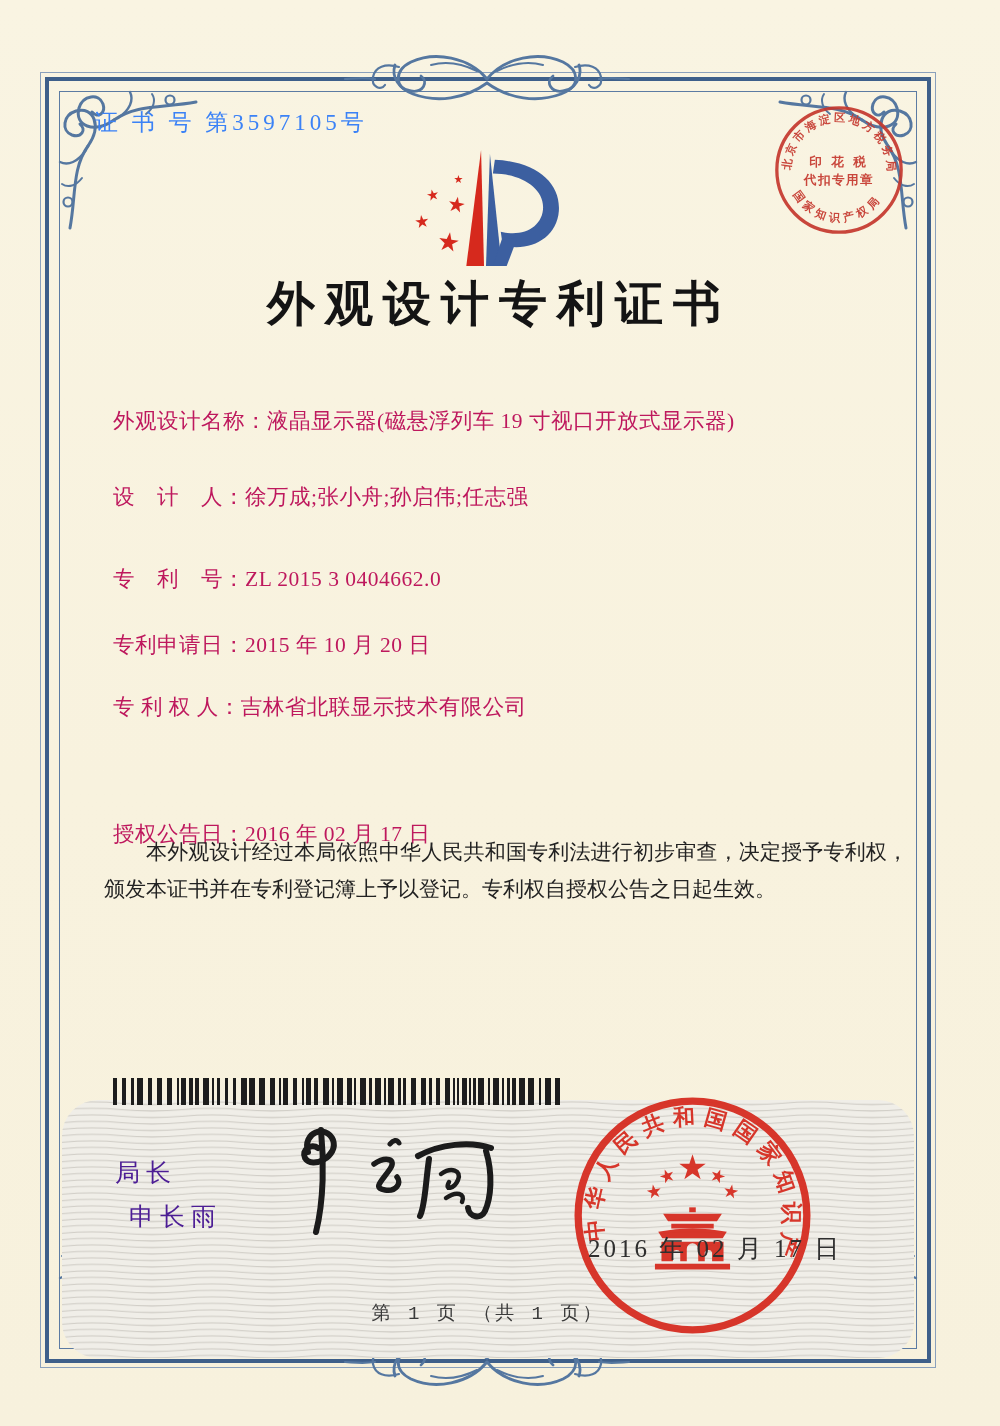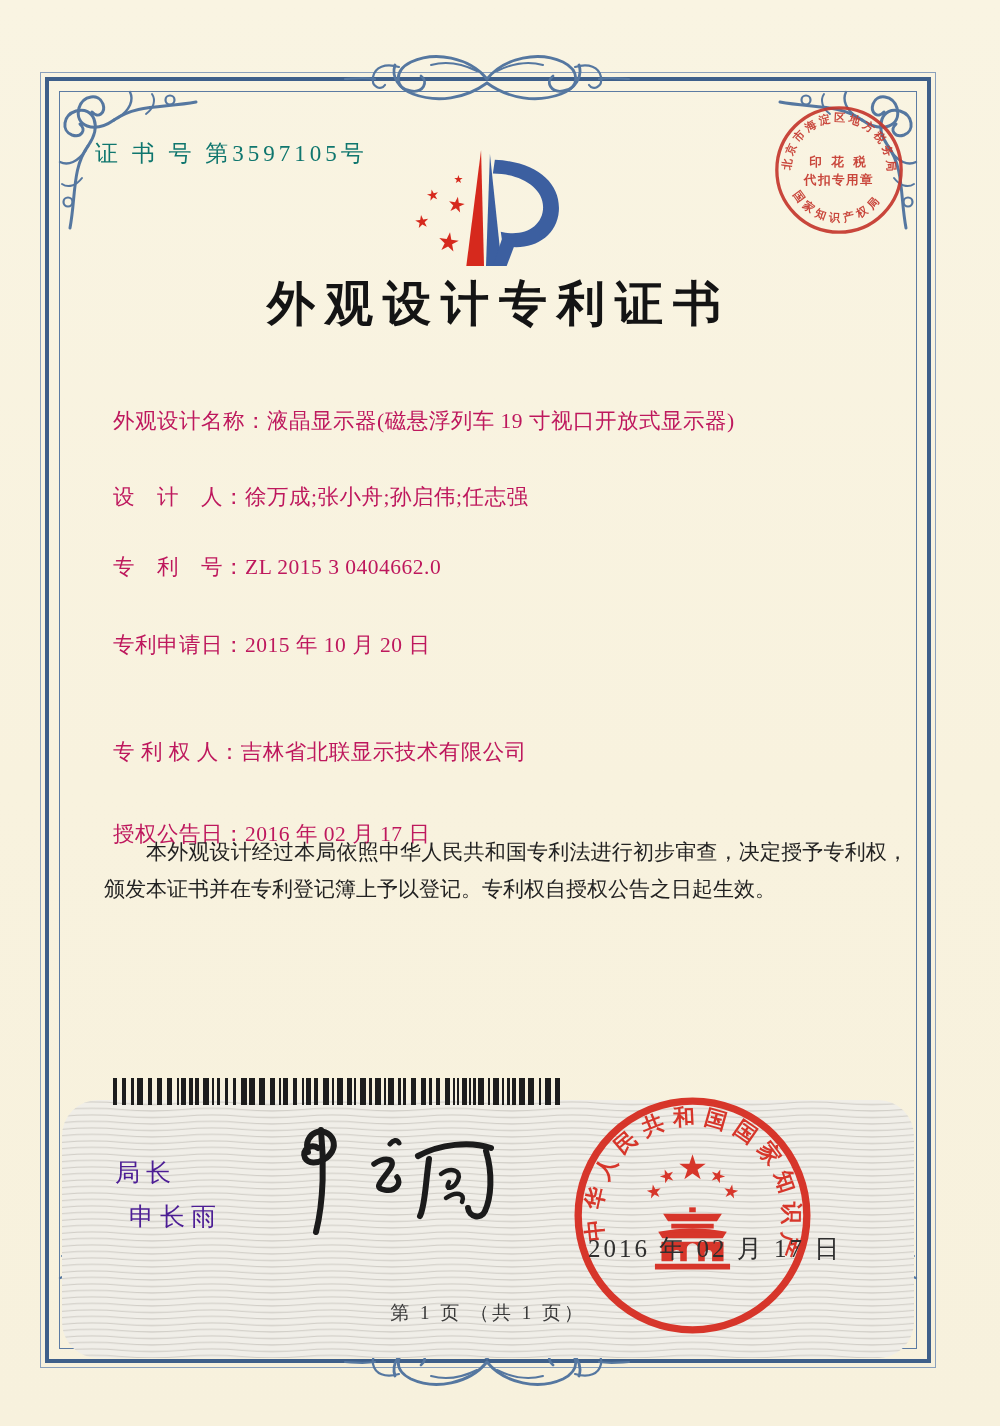--- a/index.html
+++ b/index.html
@@ -6,31 +6,31 @@
   body{
     width:1000px;height:1426px;position:relative;overflow:hidden;
     background:linear-gradient(180deg,#f9f4e2 0%,#f8f2de 55%,#f7f1dd 100%);
     font-family:"Liberation Serif","DejaVu Serif",serif;color:#262626;
   }
   .abs{position:absolute;}
   
   .frame-thin-outer{left:40px;top:72px;right:64px;bottom:58px;border:1px solid #8aa0bc;}
   .frame-main{left:45px;top:77px;right:69px;bottom:63px;border:4px solid #3e5f8a;}
   .frame-thin-inner{left:59px;top:91px;right:83px;bottom:77px;border:1px solid #5c7ba3;}
-  .cert-no{left:95px;top:138px;font-size:23px;letter-spacing:4px;color:#0f766e;}
+  .cert-no{left:95px;top:107px;font-size:23px;letter-spacing:4px;color:#3b82f6;}
   .title{left:45px;right:69px;top:272px;text-align:center;font-size:48px;font-weight:bold;
          letter-spacing:10px;color:#141414;padding-left:22px;}
   .field{left:113px;font-size:21.5px;color:#be185d;letter-spacing:0.5px;white-space:nowrap;}
   .body-text{left:98px;width:816px;top:828px;font-size:21px;line-height:37px;
              text-align:justify;color:#222;}
   .body-text p{margin:6px;text-indent:2em;}
   .officer{font-family:"Liberation Sans","DejaVu Sans",sans-serif;font-size:25px;
            letter-spacing:6px;color:#4c1d95;font-weight:500;}
   .footer{left:45px;right:69px;top:1300px;text-align:center;font-size:19px;
-          letter-spacing:3px;color:#3a3a3a;}
+          letter-spacing:3px;color:#3a3a3a;font-family:Liberation Mono, monospace;}
   .seal-date{left:588px;top:1232px;font-size:25px;letter-spacing:3px;color:#2e2e2e;
              z-index:6;font-weight:500;}
   svg{display:block;}
 </style>
 </head>
 <body>
 
 <div class="abs frame-thin-outer"></div>
 <div class="abs frame-main"></div>
 <div class="abs frame-thin-inner"></div>
@@ -129,27 +129,27 @@
 </svg>
 
 <div class="abs title">外观设计专利证书</div>
 
 <div class="abs field" style="top:406px;">
   <span>外观设计名称：</span><span>液晶显示器(磁悬浮列车 19 寸视口开放式显示器)</span>
 </div>
 <div class="abs field" style="top:482px;">
   <span>设　计　人：</span><span>徐万成;张小舟;孙启伟;任志强</span>
 </div>
-<div class="abs field" style="top:552px;font-family:Liberation Serif, serif;">
+<div class="abs field" style="top:564px;font-family:Liberation Serif, serif;">
   <span>专　利　号：</span><span>ZL 2015 3 0404662.0</span>
 </div>
 <div class="abs field" style="top:630px;">
   <span>专利申请日：</span><span>2015 年 10 月 20 日</span>
 </div>
-<div class="abs field" style="top:737px;">
+<div class="abs field" style="top:692px;">
   <span>专 利 权 人：</span><span>吉林省北联显示技术有限公司</span>
 </div>
 <div class="abs field" style="top:778px;margin-top:41px;">
   <span>授权公告日：</span><span>2016 年 02 月 17 日</span>
 </div>
 
 <div class="abs body-text">
   <p>本外观设计经过本局依照中华人民共和国专利法进行初步审查，决定授予专利权，颁发本证书并在专利登记簿上予以登记。专利权自授权公告之日起生效。</p>
 </div>
 

